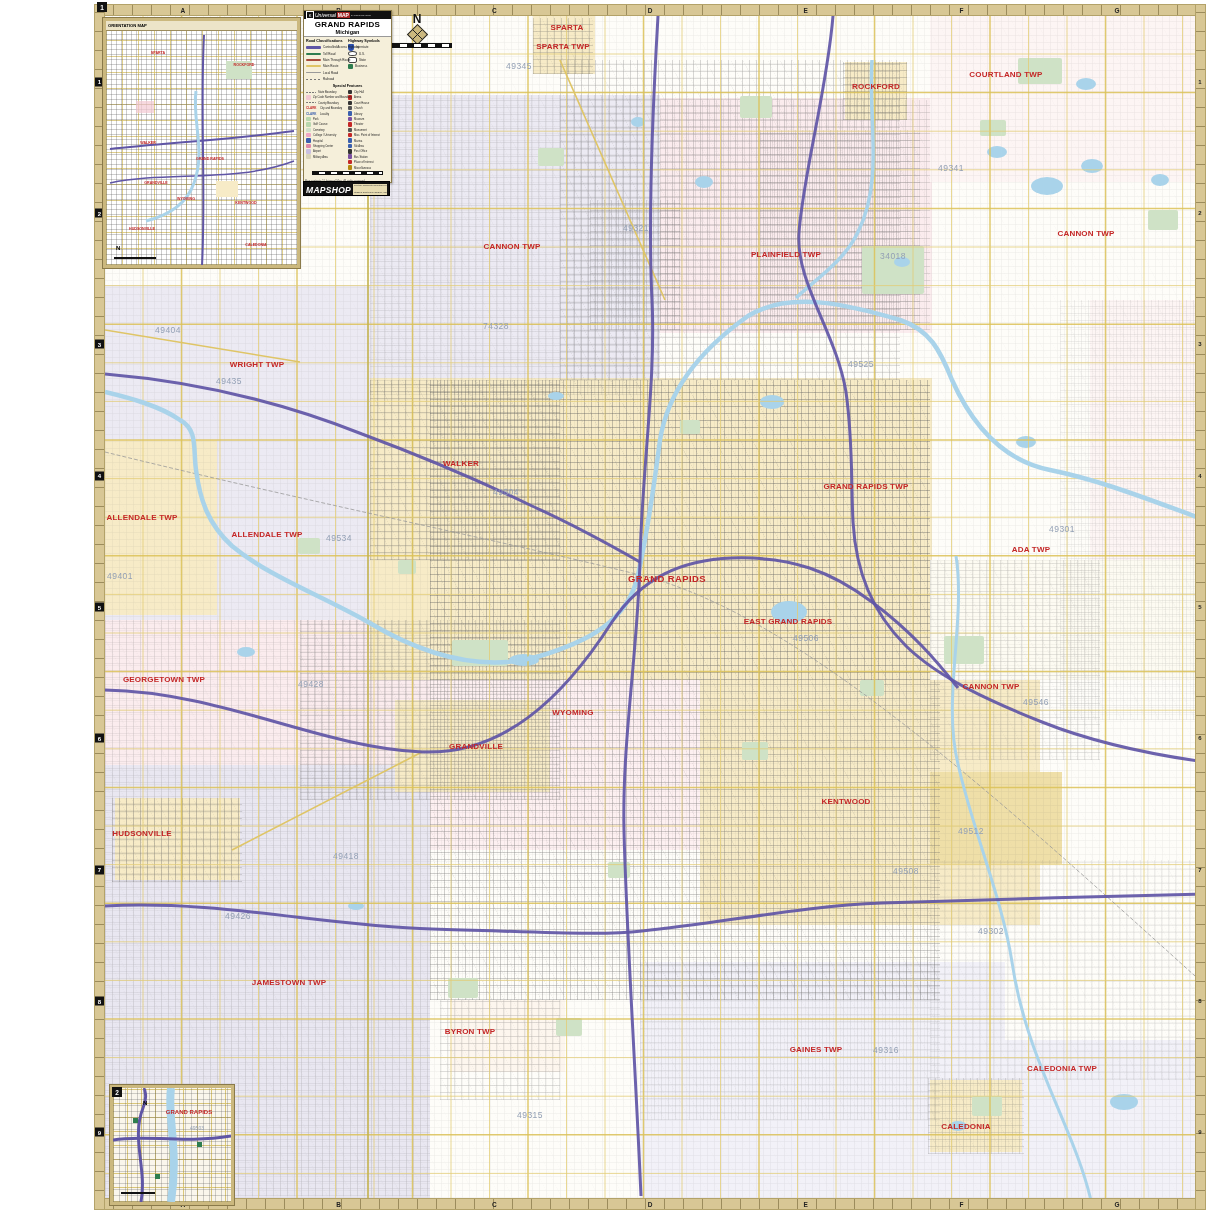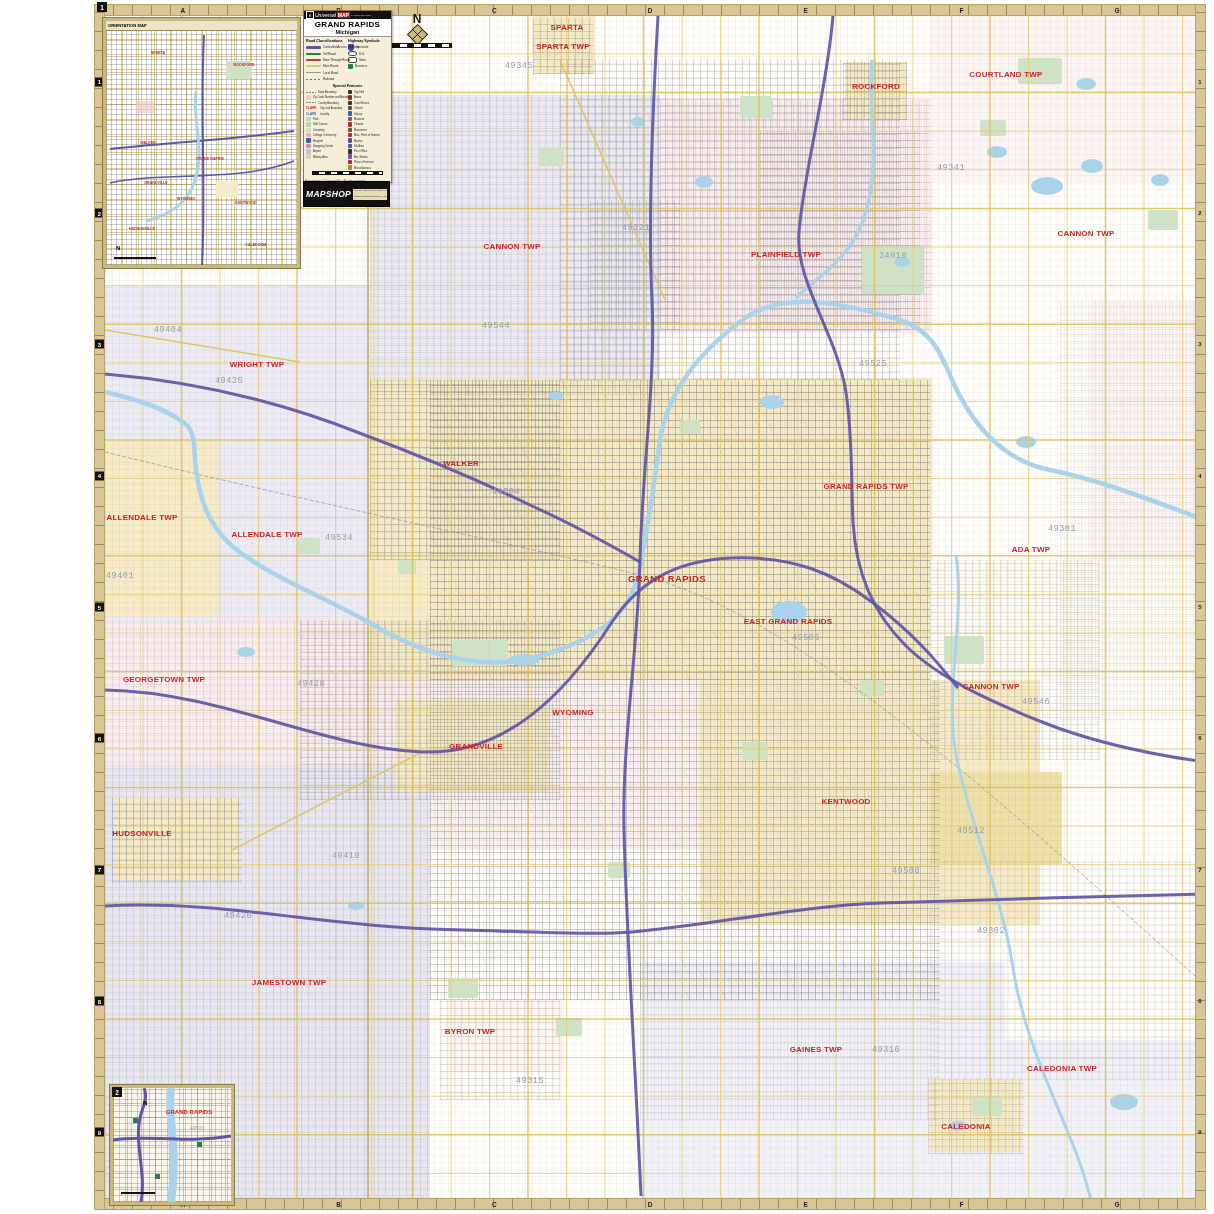--- a/index.html
+++ b/index.html
@@ -9,21 +9,21 @@
   .patch{position:absolute;}
   .tx{position:absolute;background:
       repeating-linear-gradient(0deg, rgba(90,90,90,.38) 0 .7px, transparent .7px 7px),
       repeating-linear-gradient(90deg, rgba(90,90,90,.38) 0 .7px, transparent .7px 7px),
       repeating-linear-gradient(63deg, rgba(120,120,120,.16) 0 .5px, transparent .5px 11px);}
   .park{position:absolute;background:#cfe2c6;border-radius:2px;}
   .lake{position:absolute;background:#a9d3ea;border-radius:50%;}
   svg.geo{position:absolute;left:0;top:0;}
   .place{position:absolute;transform:translate(-50%,-50%);color:#c42727;font-weight:bold;font-size:8px;white-space:nowrap;letter-spacing:.2px;}
   .place.big{font-size:9.5px;letter-spacing:.4px;}
-  .zip{position:absolute;transform:translate(-50%,-50%);color:#93a0b5;font-size:8.5px;white-space:nowrap;letter-spacing:.5px;font-family:Liberation Mono, monospace;}
+  .zip{position:absolute;transform:translate(-50%,-50%);color:#93a0b5;font-size:8.5px;white-space:nowrap;letter-spacing:.5px;}
   
   .strip{position:absolute;background:#d8c795;border:1px solid #b3a269;box-sizing:border-box;}
   .strip.h{background-image:repeating-linear-gradient(90deg,transparent 0 18px,#9c8c5c 18px 19px);}
   .strip.v{background-image:repeating-linear-gradient(0deg,transparent 0 18px,#9c8c5c 18px 19px);}
   .gl{position:absolute;transform:translate(-50%,-50%);font-size:6.5px;font-weight:bold;color:#222;}
   .gnum{position:absolute;width:9px;height:9px;background:#111;color:#fff;font-size:6px;font-weight:bold;
         display:flex;align-items:center;justify-content:center;transform:translate(0,-50%);}
   .gnum2{position:absolute;transform:translate(-50%,-50%);font-size:6px;font-weight:bold;color:#222;}
   .tab{position:absolute;width:10px;height:10px;background:#111;color:#fff;font-size:6.5px;font-weight:bold;
        display:flex;align-items:center;justify-content:center;z-index:40;}
@@ -51,22 +51,22 @@
   #lg-sphead{text-align:center;font-size:6px;font-weight:bold;transform:scale(.62);transform-origin:center;margin-top:1px;white-space:nowrap;}
   .sp-cols{display:flex;padding:0 2px;flex:1;}
   .sp-col{width:50%;}
   .srow{display:flex;align-items:center;height:5.4px;gap:2px;}
   .chip{width:4.5px;height:4.5px;flex:none;border-radius:1px;}
   .chiptext{font-size:6px;transform:scale(.5);transform-origin:left center;font-weight:bold;flex:none;width:12px;}
   .stext{font-size:6px;transform:scale(.45);transform-origin:left center;white-space:nowrap;color:#222;}
   #lg-foot{font-size:6px;transform:scale(.45);transform-origin:left bottom;white-space:nowrap;color:#555;padding:0 2px;}
   #lg-scale{height:3px;margin:1px 8px;background:repeating-linear-gradient(90deg,#111 0 6px,#fff 6px 12px);border:.5px solid #111;}
   
-  #mapshop{position:absolute;left:303px;top:181px;width:87px;height:26px;background:#111;z-index:30;
-           display:flex;align-items:center;padding:0 2px;gap:2px;box-sizing:border-box;border:1px solid #000;}
+  #mapshop{position:absolute;left:303px;top:181px;width:87px;height:15px;background:#111;z-index:30;
+           display:flex;align-items:flex-end;padding:0 2px;gap:2px;box-sizing:border-box;border:1px solid #000;}
   #ms-name{color:#fff;font-weight:bold;font-size:8.5px;letter-spacing:.3px;font-style:italic;}
   #ms-box{background:#e7dcb2;flex:1;height:11px;overflow:hidden;padding:0 1px;}
   #ms-box div{font-size:6px;transform:scale(.42);transform-origin:left top;white-space:nowrap;color:#333;line-height:1.1;}
   
   #north{position:absolute;left:404px;top:12px;width:26px;text-align:center;z-index:25;}
   #north .n{font-size:12px;font-weight:bold;color:#111;}
   #north .dia{width:13px;height:13px;margin:1px auto 0 auto;background:#cbb87e;border:1.5px solid #222;transform:rotate(45deg);
       background-image:linear-gradient(0deg,transparent 48%,#222 48% 52%,transparent 52%),linear-gradient(90deg,transparent 48%,#222 48% 52%,transparent 52%);}
   #mainscale{position:absolute;left:392px;top:43px;width:58px;height:2.5px;z-index:25;
       background:repeating-linear-gradient(90deg,#111 0 7px,#fff 7px 14px);border:.5px solid #111;}
@@ -289,34 +289,34 @@
       <div class="place" style="left: 1062px; top: 1068px;">CALEDONIA TWP</div>
       <div class="place" style="left: 966px; top: 1126px;">CALEDONIA</div>
     </div>
   <div id="zipwrap">
       <div class="zip" style="left: 519px; top: 66px;">49345</div>
       <div class="zip" style="left: 636px; top: 228px;">49321</div>
       <div class="zip" style="left: 893px; top: 256px;">34018</div>
       <div class="zip" style="left: 951px; top: 168px;">49341</div>
       <div class="zip" style="left: 168px; top: 330px;">49404</div>
       <div class="zip" style="left: 229px; top: 381px;">49435</div>
-      <div class="zip" style="left: 496px; top: 326px;">49544</div>
-      <div class="zip" style="left: 861px; top: 364px; margin-left: 12px;">49525</div>
+      <div class="zip" style="left: 496px; top: 326px;">74328</div>
+      <div class="zip" style="left: 861px; top: 364px;">49525</div>
       <div class="zip" style="left: 506px; top: 492px;">49504</div>
       <div class="zip" style="left: 339px; top: 538px;">49534</div>
       <div class="zip" style="left: 120px; top: 576px;">49401</div>
       <div class="zip" style="left: 1062px; top: 529px;">49301</div>
       <div class="zip" style="left: 806px; top: 638px;">49506</div>
       <div class="zip" style="left: 1036px; top: 702px;">49546</div>
       <div class="zip" style="left: 311px; top: 684px;">49428</div>
       <div class="zip" style="left: 346px; top: 856px;">49418</div>
       <div class="zip" style="left: 971px; top: 831px;">49512</div>
       <div class="zip" style="left: 906px; top: 871px;">49508</div>
       <div class="zip" style="left: 238px; top: 916px;">49426</div>
-      <div class="zip" style="left: 509px; top: 1081px; padding-left: 42px;">49315</div>
+      <div class="zip" style="left: 509px; top: 1115px; padding-left: 42px;">49315</div>
       <div class="zip" style="left: 886px; top: 1050px;">49316</div>
       <div class="zip" style="left: 991px; top: 931px;">49302</div>
     </div>
 
   <div class="strip h" style="left:94px;top:4px;width:1112px;height:12px;"></div>
   <div class="strip h" style="left:94px;top:1198px;width:1112px;height:12px;"></div>
   <div class="strip v" style="left:94px;top:4px;width:11px;height:1206px;"></div>
   <div class="strip v" style="left:1195px;top:4px;width:11px;height:1206px;"></div>
   <div id="gridmarks">
       <div class="gl" style="left: 182.857px; top: 10px;">A</div>

